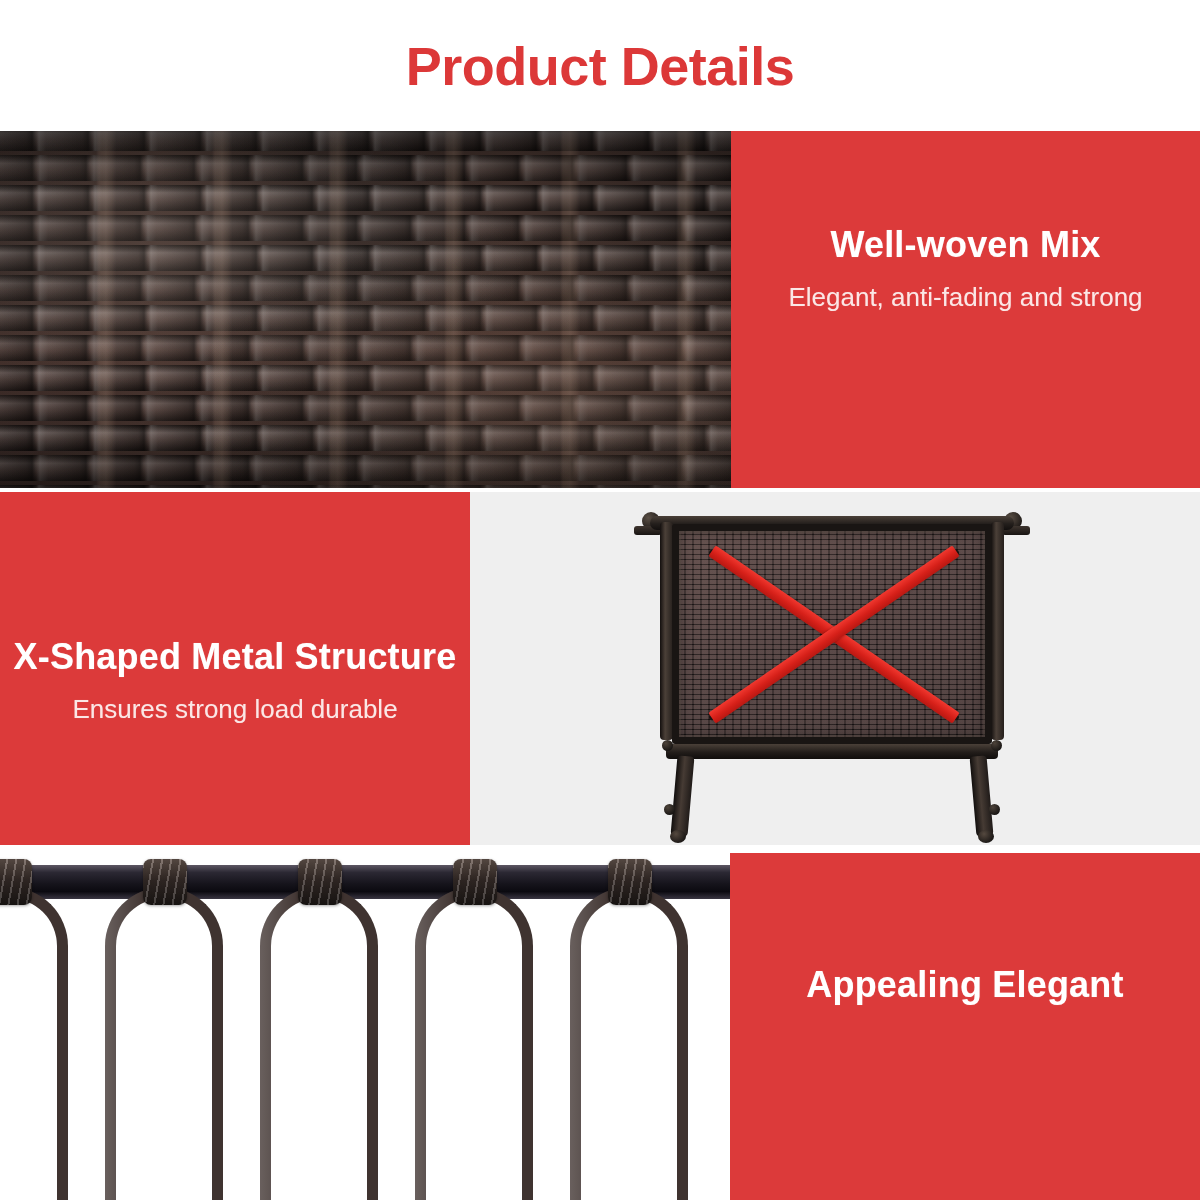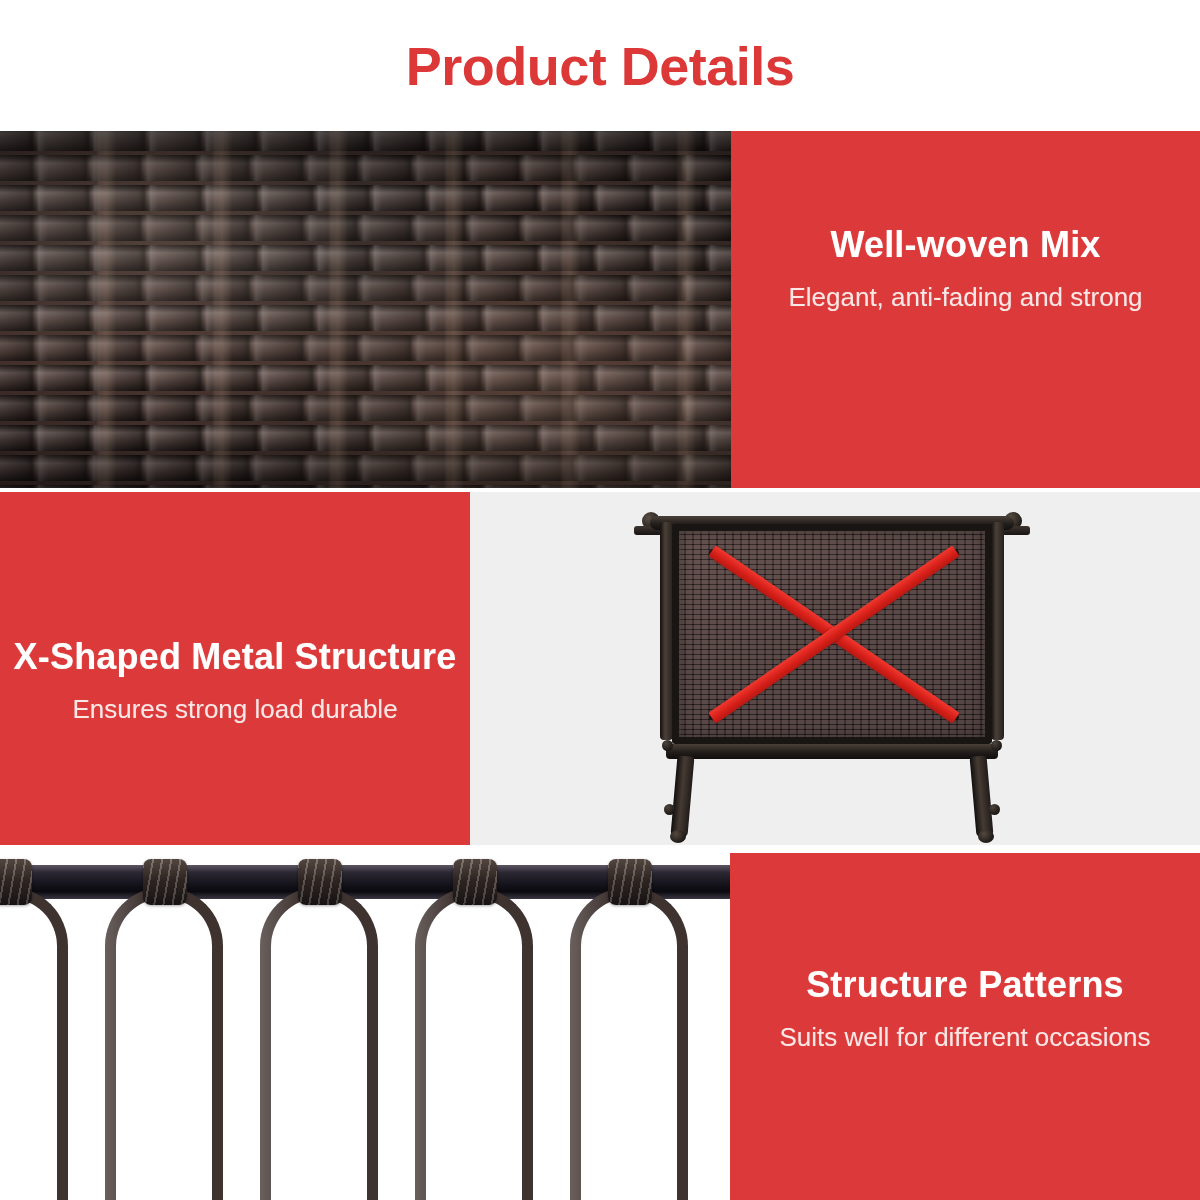--- a/index.html
+++ b/index.html
@@ -330,18 +330,17 @@
 
     <div class="knot" style="left:-12px;"></div>
     <div class="knot" style="left:143px;"></div>
     <div class="knot" style="left:298px;"></div>
     <div class="knot" style="left:453px;"></div>
     <div class="knot" style="left:608px;"></div>
   </div>
 
   <div class="red-panel row3-red">
     <div class="panel-inner" style="top:110px;">
-      <div class="panel-title">Structure Patterns</div>
-      <div class="panel-sub">Suits well for different occasions</div>
+      <div class="panel-title">Appealing Elegant</div>
     </div>
   </div>
 
 </div>
 
 </body></html>

